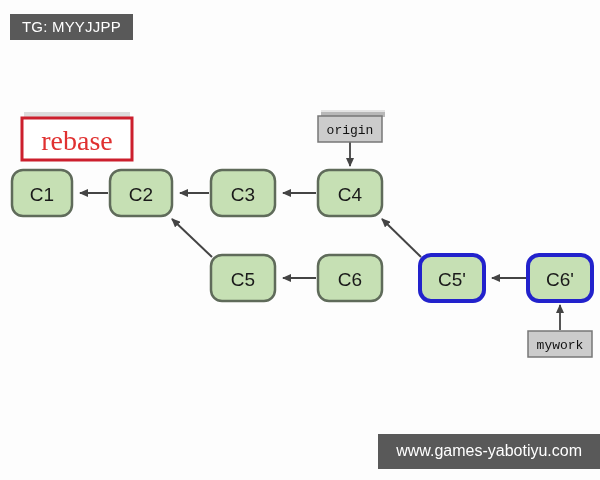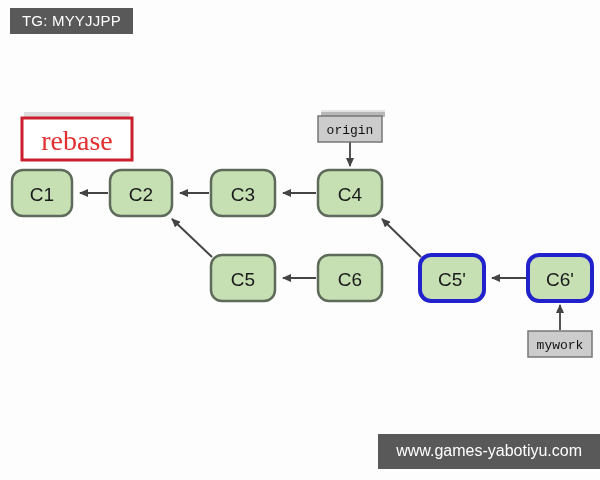--- a/index.html
+++ b/index.html
@@ -13,21 +13,21 @@
     height: 480px;
     background: #fdfdfd;
     overflow: hidden;
     font-family: "Liberation Sans", sans-serif;
   }
 
   
   #tg-badge {
     position: absolute;
     left: 10px;
-    top: 8px;
+    top: 14px;
     background: #595959;
     color: #ffffff;
     font-size: 15px;
     font-family: "Liberation Sans", sans-serif;
     padding: 5px 12px 6px 12px;
     letter-spacing: 0.2px;
     line-height: 1;
     white-space: nowrap;
   }
 

